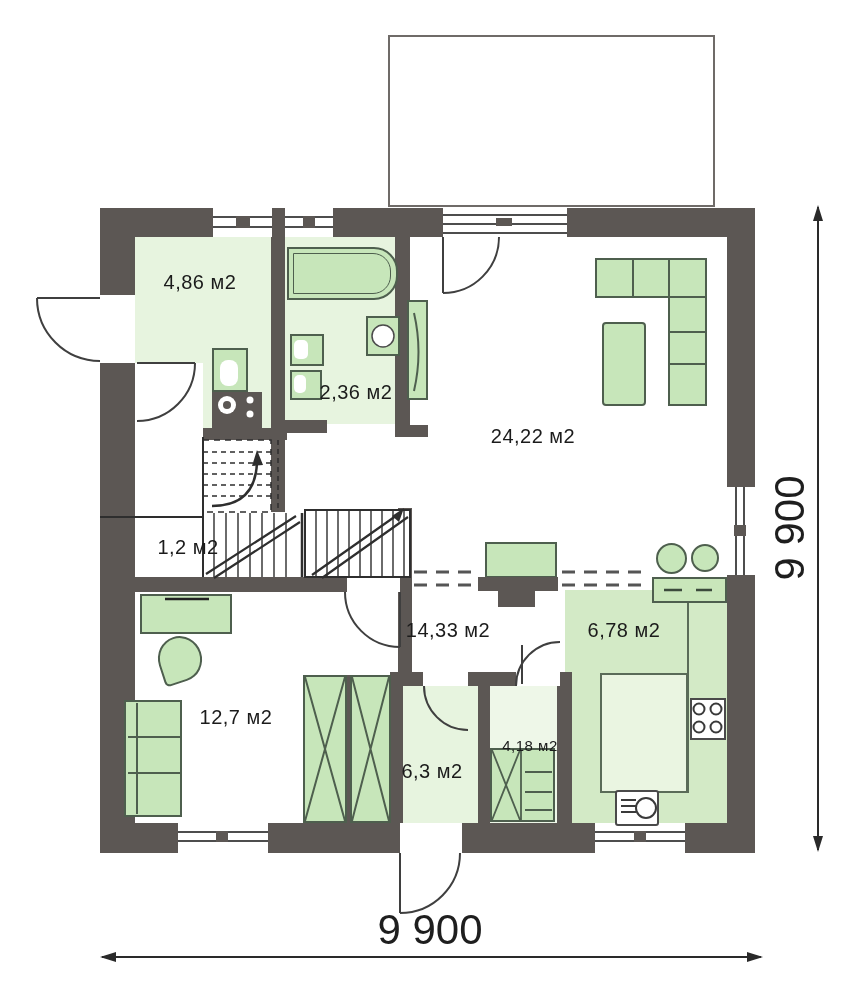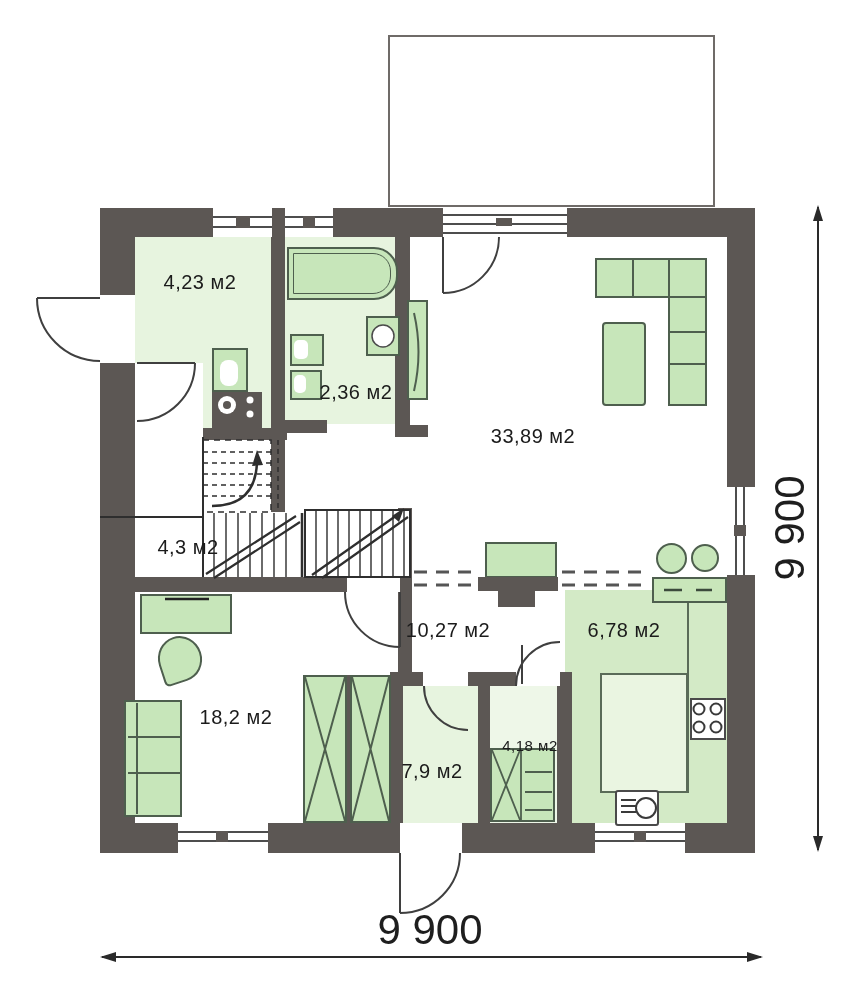--- a/index.html
+++ b/index.html
@@ -199,26 +199,26 @@
       <path d="M818,207 V850"></path>
     </g>
     <g fill="#2a2a2a">
       <polygon points="100,957 116,952 116,962"></polygon>
       <polygon points="763,957 747,952 747,962"></polygon>
       <polygon points="818,205 813,221 823,221"></polygon>
       <polygon points="818,852 813,836 823,836"></polygon>
     </g>
   </svg>
 
-  <div class="lbl" style="left:200px;top:282px;">4,23 м2</div>
+  <div class="lbl" style="left:200px;top:282px;">4,86 м2</div>
   <div class="lbl" style="left:356px;top:392px;">2,36 м2</div>
-  <div class="lbl" style="left:533px;top:436px;">33,89 м2</div>
-  <div class="lbl" style="left:188px;top:547px;">4,3 м2</div>
-  <div class="lbl" style="left:448px;top:630px;">10,27 м2</div>
+  <div class="lbl" style="left:533px;top:436px;">24,22 м2</div>
+  <div class="lbl" style="left:188px;top:547px;">1,2 м2</div>
+  <div class="lbl" style="left:448px;top:630px;">14,33 м2</div>
   <div class="lbl" style="left:624px;top:630px;">6,78 м2</div>
-  <div class="lbl" style="left:236px;top:717px;">18,2 м2</div>
-  <div class="lbl" style="left:432px;top:771px;">7,9 м2</div>
+  <div class="lbl" style="left:236px;top:717px;">12,7 м2</div>
+  <div class="lbl" style="left:432px;top:771px;">6,3 м2</div>
   <div class="lbl small" style="left:530px;top:745px;">4,18 м2</div>
 
   <div class="dimtxt" style="left:430px;top:930px;">9 900</div>
   <div class="dimtxt vert" style="left:790px;top:528px;">9 900</div>
 
 </div>
 
 </body></html>

